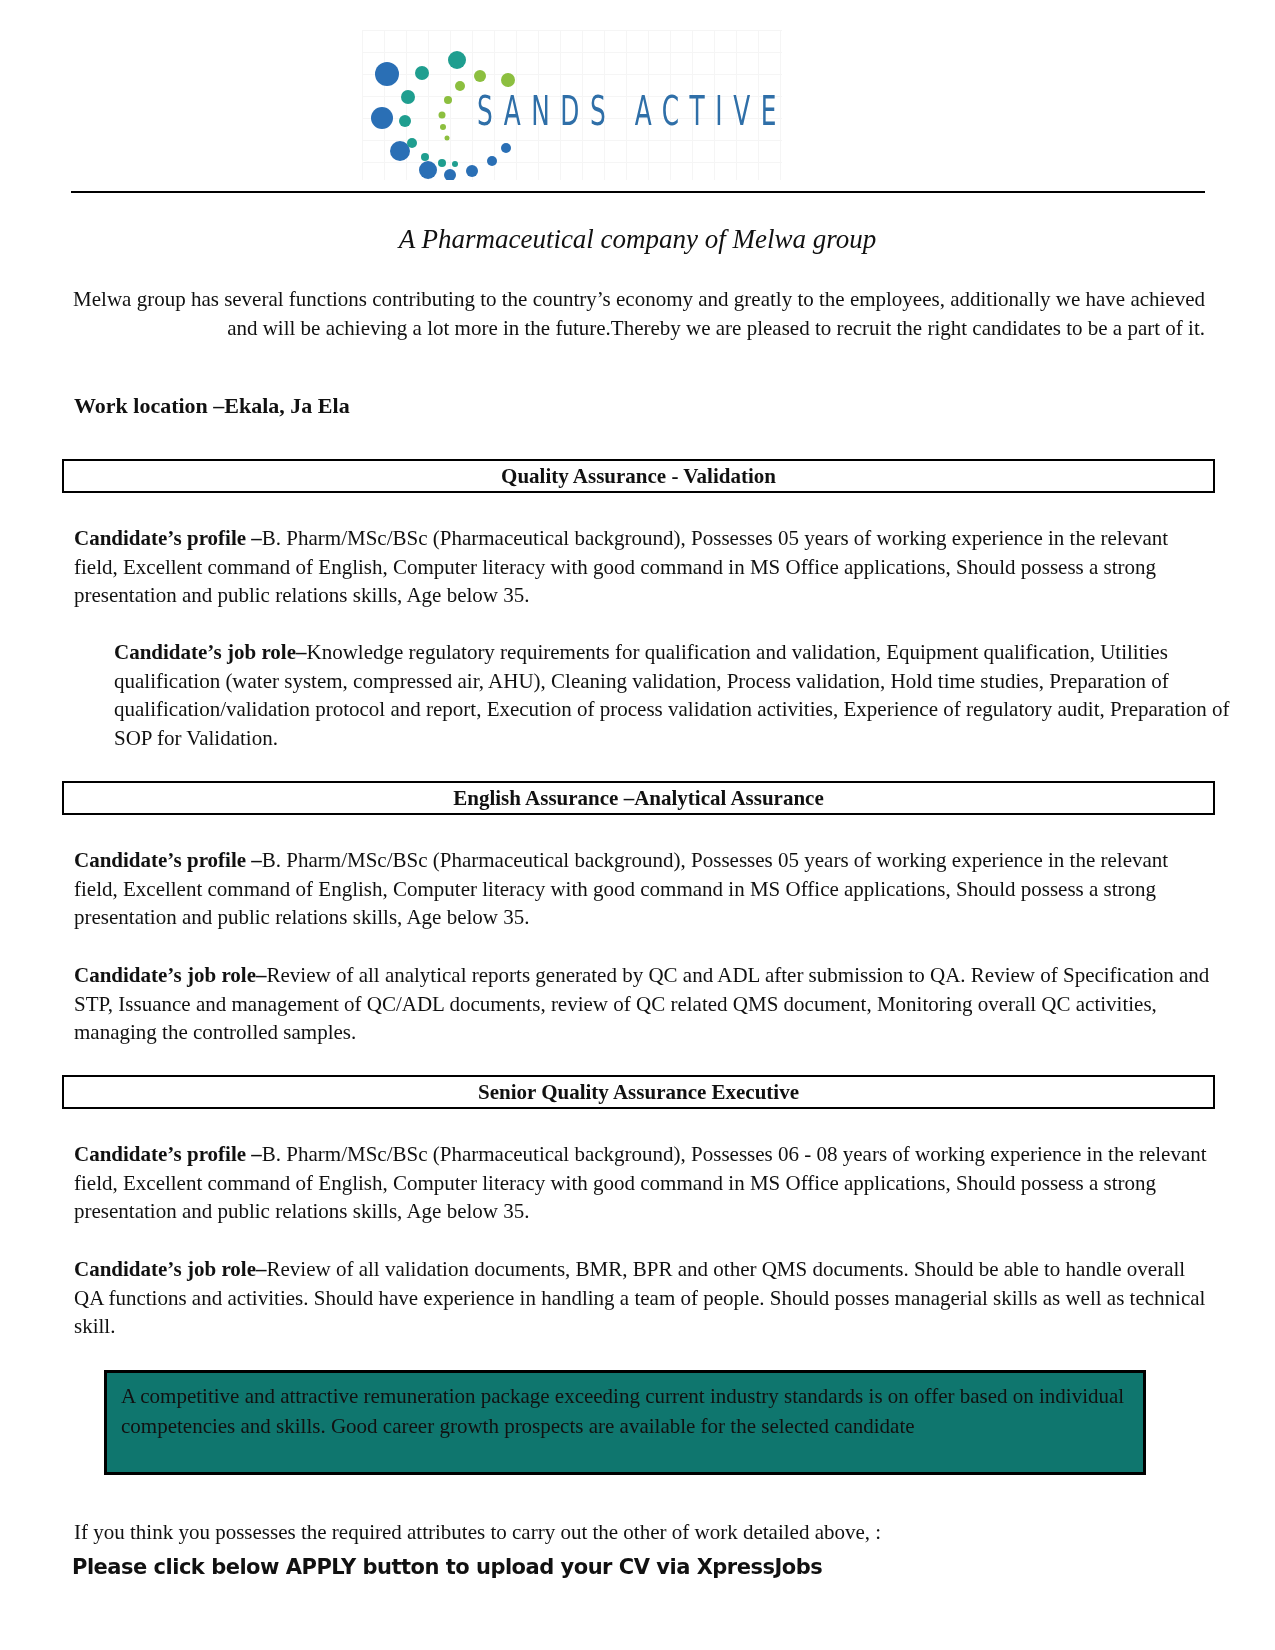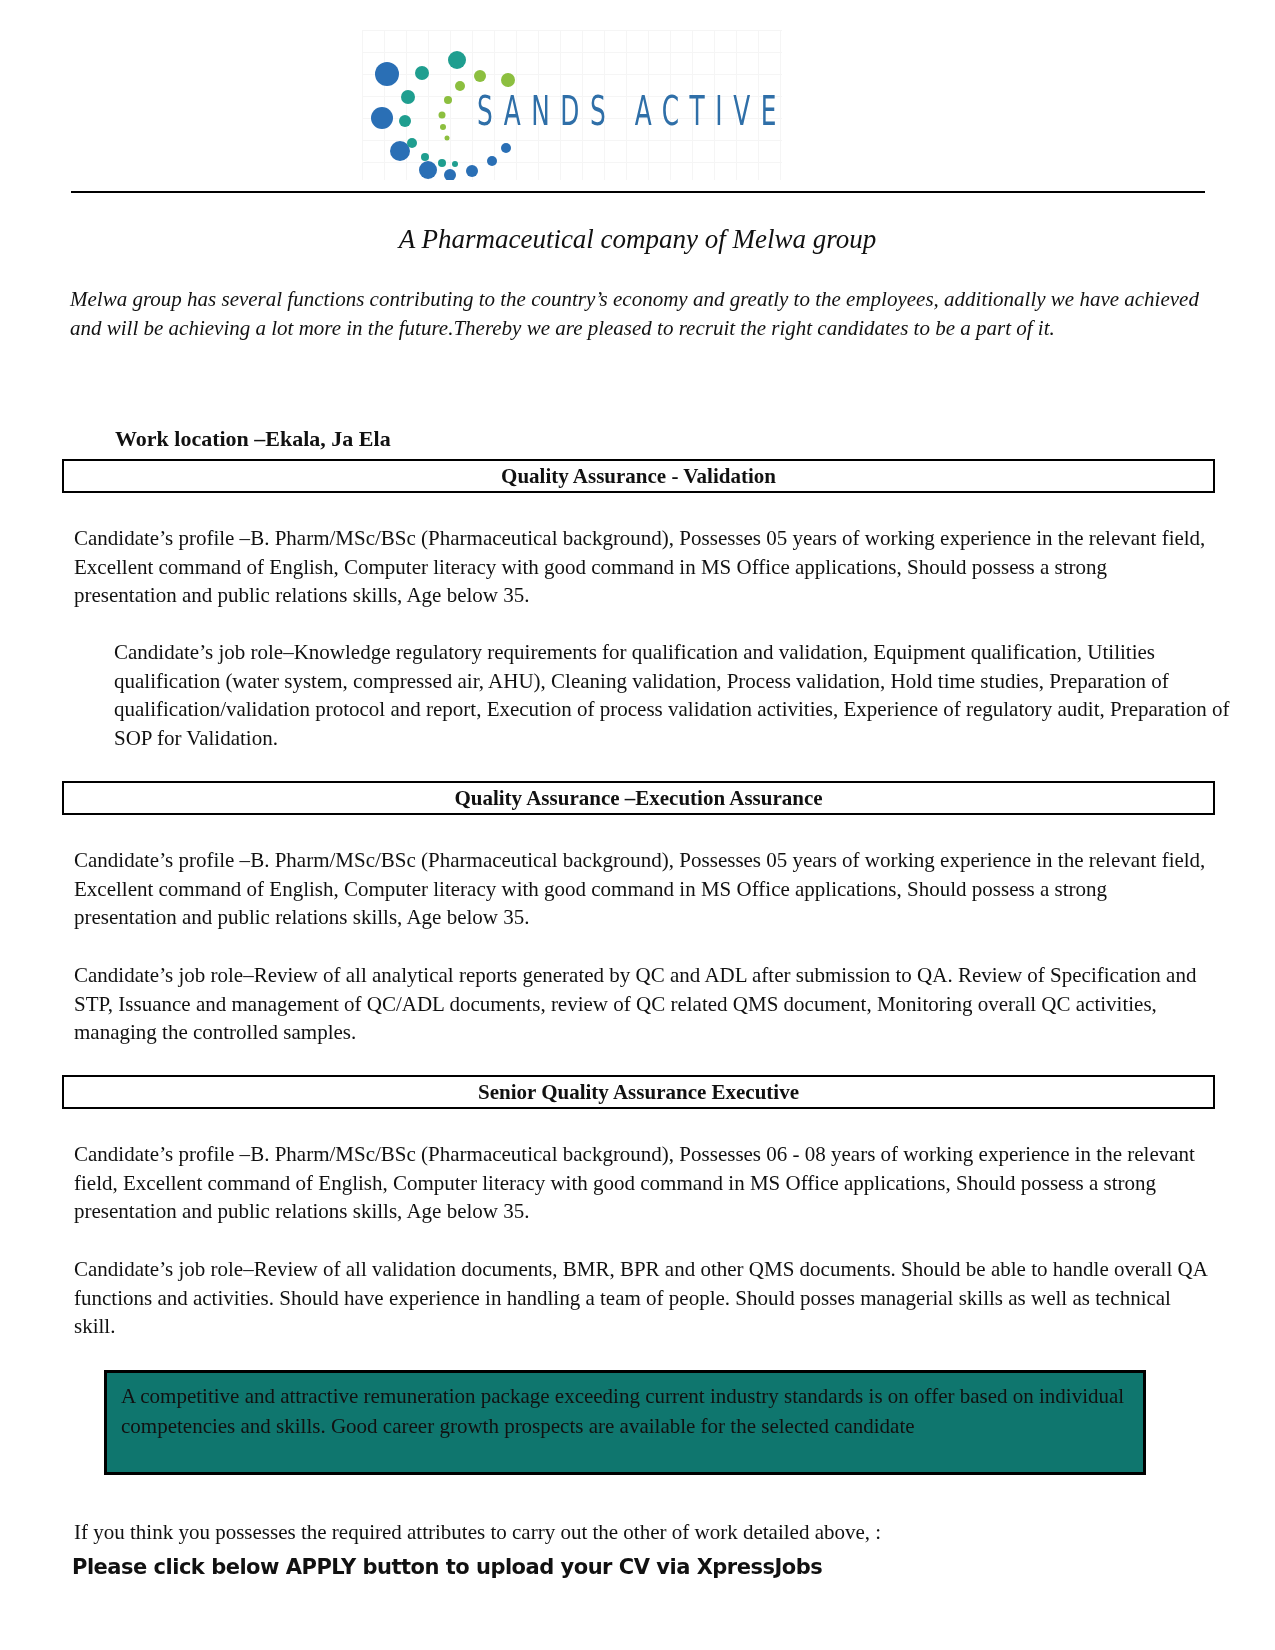--- a/index.html
+++ b/index.html
@@ -14,29 +14,29 @@
       background-size: 22px 22px; opacity: 0.7; }
     #logo svg { position: absolute; left: 0; top: 0; }
     #logo .brand { position: absolute; left: 115px; top: 58px; font-family: "DejaVu Sans", sans-serif;
       font-size: 40px; letter-spacing: 17px; color: #2f6fa8; transform: scaleX(0.62); transform-origin: left center;
       white-space: nowrap; font-weight: normal; }
 
     #rule { left: 71px; top: 191px; width: 1134px; height: 0; border-top: 2px solid #000; }
 
     #tagline { left: 0; width: 1275px; top: 224px; text-align: center; font-style: italic; font-size: 27px; }
 
-    #intro { left: 70px; width: 1135px; top: 285px; text-align: left; font-style: italic; font-size: 21px; line-height: 28.5px; }
+    #intro { left: 70px; width: 1135px; top: 285px; text-align: right; font-size: 21px; line-height: 28.5px; }
 
-    #location { left: 74px; top: 426px; font-weight: bold; font-size: 22px; margin-left: 41px; }
+    #location { left: 74px; top: 393px; font-weight: bold; font-size: 22px; }
 
     .section-box { left: 62px; width: 1149px; border: 2px solid #000; text-align: center; font-weight: bold;
       font-size: 21px; height: 30px; line-height: 30px; }
 
     .para { left: 74px; width: 1140px; font-size: 21px; line-height: 28.7px; }
-    .para b { font-weight: normal; }
+    .para b { font-weight: bold; }
 
     #offer-box { left: 104px; top: 1370px; width: 1042px; height: 105px; background: #0f766e; border: 3px solid #000;
       box-sizing: border-box; padding: 8px 14px; font-size: 21px; line-height: 30px; }
 
     #apply-lead { left: 74px; top: 1520px; font-size: 21px; white-space: nowrap; }
     #apply-cta { left: 72px; top: 1555px; font-family: "DejaVu Sans", sans-serif; font-weight: bold; font-size: 21px; letter-spacing: -0.5px; white-space: nowrap; }
   </style>
 </head>
 <body>
 
@@ -81,21 +81,21 @@
 <div id="location" class="abs">Work location –Ekala, Ja Ela</div>
 
 <div class="abs section-box" style="top:459px;">Quality Assurance - Validation</div>
 <div class="abs para" style="top:524px;">
   <b>Candidate’s profile –</b><span>B. Pharm/MSc/BSc (Pharmaceutical background), Possesses  05 years of working experience in the relevant field, Excellent command of English, Computer literacy with good command in MS Office applications, Should possess a strong presentation and public relations skills, Age below 35.</span>
 </div>
 <div class="abs para" style="top:638px;margin-left:40px;">
   <b>Candidate’s job role–</b><span>Knowledge regulatory requirements for qualification and validation, Equipment qualification, Utilities qualification (water system, compressed air, AHU), Cleaning validation, Process validation, Hold time studies, Preparation of qualification/validation protocol and report, Execution of process validation activities, Experience of regulatory audit, Preparation of SOP for Validation.</span>
 </div>
 
-<div class="abs section-box" style="top:781px;">Quality Assurance –Execution Assurance</div>
+<div class="abs section-box" style="top:781px;">English Assurance –Analytical Assurance</div>
 <div class="abs para" style="top:846px;">
   <b>Candidate’s profile –</b><span>B. Pharm/MSc/BSc (Pharmaceutical background), Possesses 05 years of working experience in the relevant field, Excellent command of English, Computer literacy with good command in MS Office applications, Should possess a strong presentation and public relations skills, Age below 35.</span>
 </div>
 <div class="abs para" style="top:961px;">
   <b>Candidate’s job role–</b><span>Review of all analytical reports generated by QC and ADL after submission to QA. Review of Specification and STP, Issuance and management of QC/ADL documents, review of QC related QMS document, Monitoring overall QC activities, managing the controlled samples.</span>
 </div>
 
 <div class="abs section-box" style="top:1075px;">Senior Quality Assurance Executive</div>
 <div class="abs para" style="top:1140px;">
   <b>Candidate’s profile –</b><span>B. Pharm/MSc/BSc (Pharmaceutical background), Possesses 06 - 08 years of working experience in the relevant field, Excellent command of English, Computer literacy with good command in MS Office applications, Should possess a strong presentation and public relations skills, Age below 35.</span>

